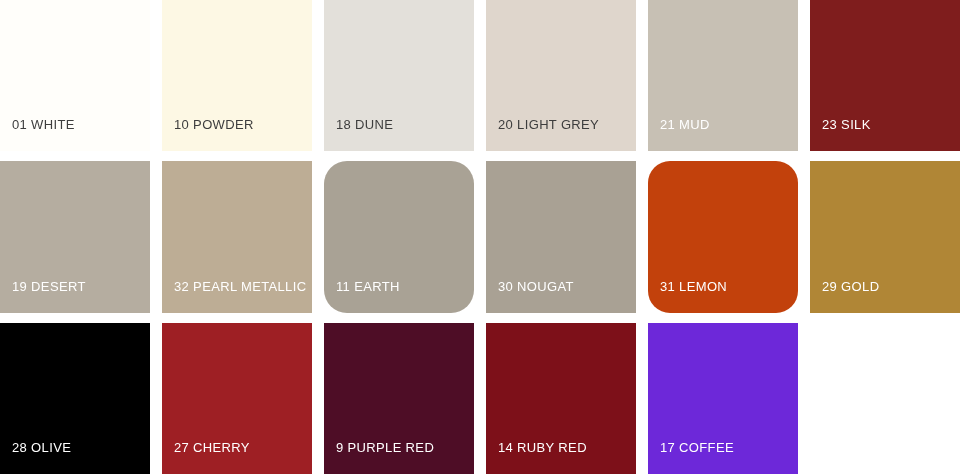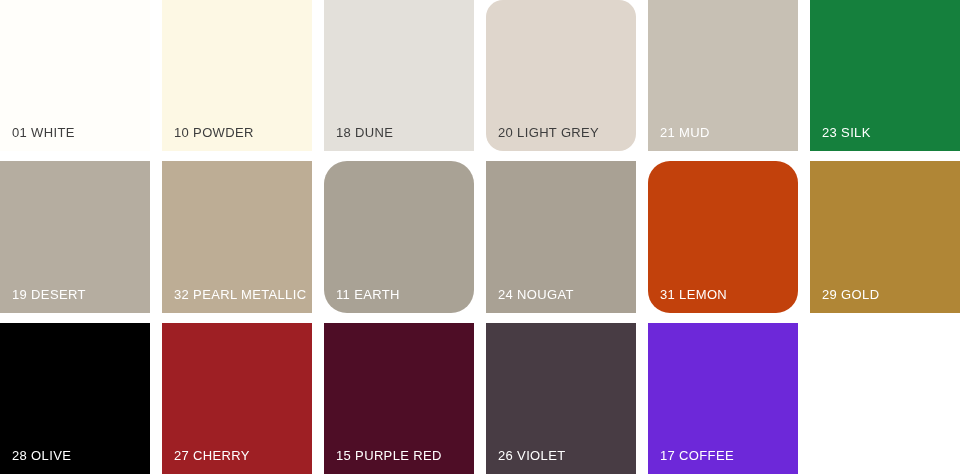--- a/index.html
+++ b/index.html
@@ -27,21 +27,21 @@
 
   .swatch {
     position: relative;
     overflow: hidden;
     display: block;
   }
 
   .swatch-label {
     position: absolute;
     left: 12px;
-    bottom: 12px;
+    bottom: 20px;
     font-size: 13px;
     font-weight: 400;
     letter-spacing: 0.35px;
     line-height: 1;
     white-space: nowrap;
   }
 
   .label-dark  { color: #3d3d3d; }
   .label-light { color: #ffffff; }
 </style>
@@ -51,55 +51,55 @@
 <div id="swatch-grid" style="grid-template-columns: repeat(6, 1fr); grid-template-rows: repeat(3, 1fr); background: rgb(255, 255, 255);">
     <div class="swatch" style="background: rgb(255, 254, 250);">
       <span class="swatch-label label-dark">01 WHITE</span>
     </div>
     <div class="swatch" style="background: rgb(253, 248, 228);">
       <span class="swatch-label label-dark">10 POWDER</span>
     </div>
     <div class="swatch" style="background: rgb(227, 224, 218);">
       <span class="swatch-label label-dark">18 DUNE</span>
     </div>
-    <div class="swatch" style="background: rgb(223, 214, 204); border-radius: 17px;">
+    <div class="swatch" style="background: rgb(223, 214, 204);">
       <span class="swatch-label label-dark">20 LIGHT GREY</span>
     </div>
     <div class="swatch" style="background: rgb(199, 192, 180); text-align: center;">
       <span class="swatch-label label-light">21 MUD</span>
     </div>
-    <div class="swatch" style="background: #15803d;">
+    <div class="swatch" style="background: #7f1d1d;">
       <span class="swatch-label label-light">23 SILK</span>
     </div>
     <div class="swatch" style="background: rgb(181, 173, 160);">
       <span class="swatch-label label-light">19 DESERT</span>
     </div>
     <div class="swatch" style="background: rgb(189, 173, 149); padding-left: 32px;">
       <span class="swatch-label label-light">32 PEARL METALLIC</span>
     </div>
     <div class="swatch" style="background: rgb(169, 162, 149); border-radius: 23px;">
       <span class="swatch-label label-light">11 EARTH</span>
     </div>
     <div class="swatch" style="background: rgb(169, 161, 148);">
-      <span class="swatch-label label-light">24 NOUGAT</span>
+      <span class="swatch-label label-light">30 NOUGAT</span>
     </div>
     <div class="swatch" style="background: #c2410c; border-radius: 22px;">
       <span class="swatch-label label-light">31 LEMON</span>
     </div>
     <div class="swatch" style="background: rgb(176, 134, 54); text-decoration: underline;">
       <span class="swatch-label label-light">29 GOLD</span>
     </div>
     <div class="swatch" style="background: #000000;">
       <span class="swatch-label label-light">28 OLIVE</span>
     </div>
     <div class="swatch" style="background: rgb(158, 31, 36);">
       <span class="swatch-label label-light">27 CHERRY</span>
     </div>
     <div class="swatch" style="background: rgb(78, 13, 38);">
-      <span class="swatch-label label-light">15 PURPLE RED</span>
+      <span class="swatch-label label-light">9 PURPLE RED</span>
     </div>
-    <div class="swatch" style="background: rgb(72, 60, 68);">
-      <span class="swatch-label label-light">26 VIOLET</span>
+    <div class="swatch" style="background: rgb(125, 16, 25);">
+      <span class="swatch-label label-light">14 RUBY RED</span>
     </div>
     <div class="swatch" style="background: #6d28d9;">
       <span class="swatch-label label-light">17 COFFEE</span>
     </div>
   </div>
 
 </body></html>

